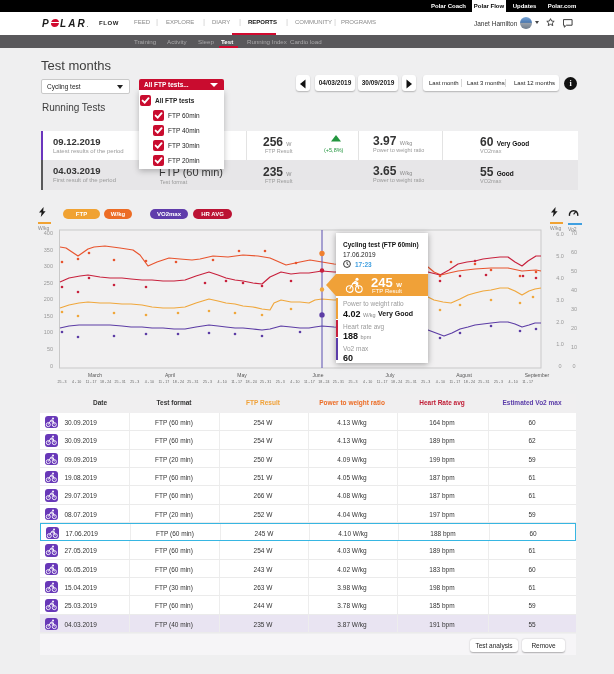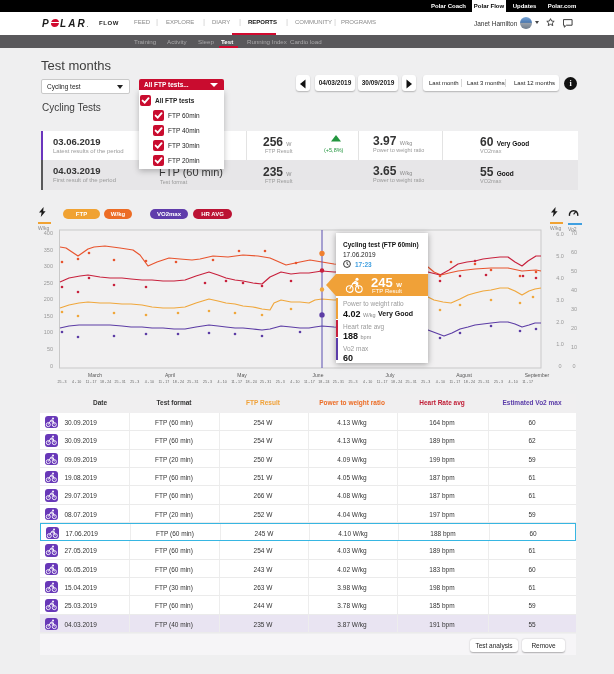--- a/index.html
+++ b/index.html
@@ -125,21 +125,21 @@
   <div class="snitem" style="left:134px;">Training</div>
   <div class="snitem" style="left:167px;">Activity</div>
   <div class="snitem" style="left:198px;">Sleep</div>
   <div class="snitem sel" style="left:221px;">Test</div>
   <div class="snitem" style="left:247px;">Running Index</div>
   <div class="snitem" style="left:290px;">Cardio load</div>
   <div id="testline"></div>
 </div>
 
 <div id="title">Test months</div>
-<div id="cyctests">Cycling Tests</div>
+<div id="cyctests">Running Tests</div>
 
 <div class="sel-white">Cycling test<div class="tri"></div></div>
 <div class="sel-red">All FTP tests...<div class="tri"></div></div>
 <div id="ddpanel">
       <div class="ddrow" style="left: 1px; top: 5px;">
         <div class="cb">
           <svg width="11" height="11" viewBox="0 0 11 11">
             <path d="M2.6 5.6l2.1 2.1 3.9-4.5" fill="none" stroke="#fff" stroke-width="1.9" stroke-linecap="round"></path>
           </svg>
         </div>
@@ -190,21 +190,21 @@
 <div id="lastgrp">
   <span style="left:6px;">Last month</span>
   <div class="d" style="left:38px;"></div>
   <span style="left:44px;">Last 3 months</span>
   <div class="d" style="left:82px;"></div>
   <span style="left:91px;">Last 12 months</span>
 </div>
 <div id="infoc">i</div>
 
 <div id="sumrow1">
-  <div class="sdate">03.06.2019</div>
+  <div class="sdate">09.12.2019</div>
   <div class="scap">Latest results of the period</div>
   <div class="vline" style="left:203px;"></div>
   <div class="vline" style="left:315px;"></div>
   <div class="vline" style="left:399px;"></div>
   <div class="sval" style="left:220px;top:4px;">256 <span class="sunit">W</span></div>
   <div class="svcap" style="left:222px;top:17px;">FTP Result</div>
   <svg class="abs" style="left:288px;top:4px;" width="10" height="6.5" viewBox="0 0 10 6.5">
         <path d="M5 0L10 6.5H0z" fill="#23963f"></path>
       </svg>
   <div class="svcap" style="left:281px;top:16px;color:#23963f;">(+5,8%)</div>

